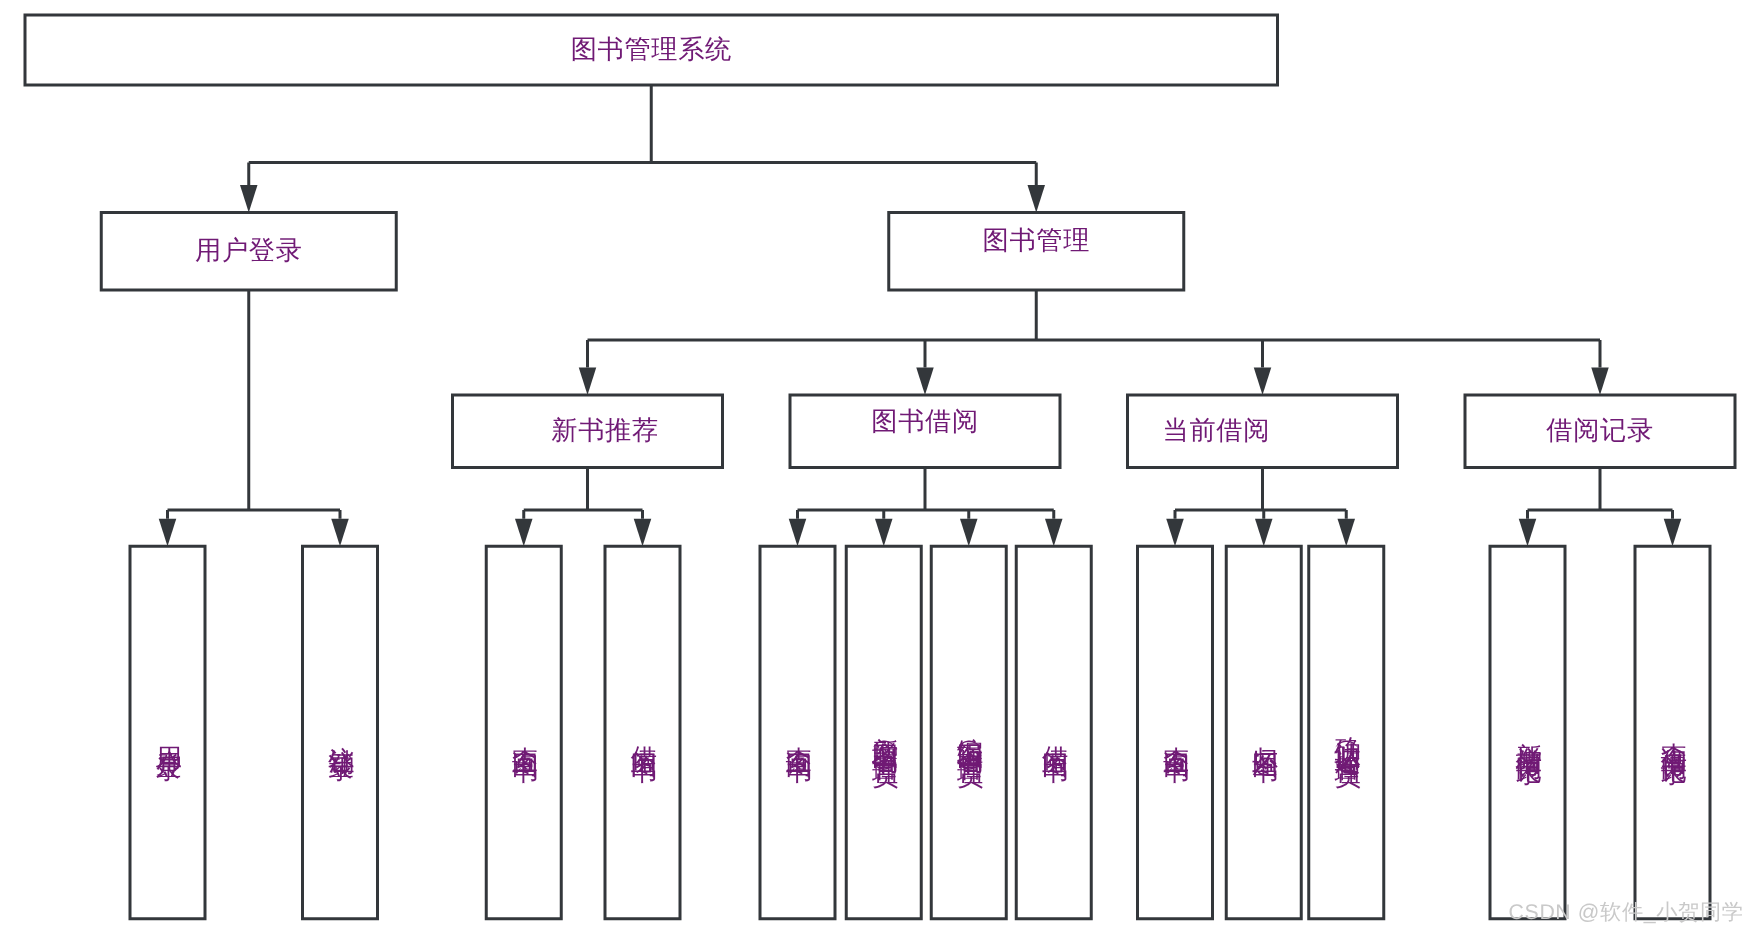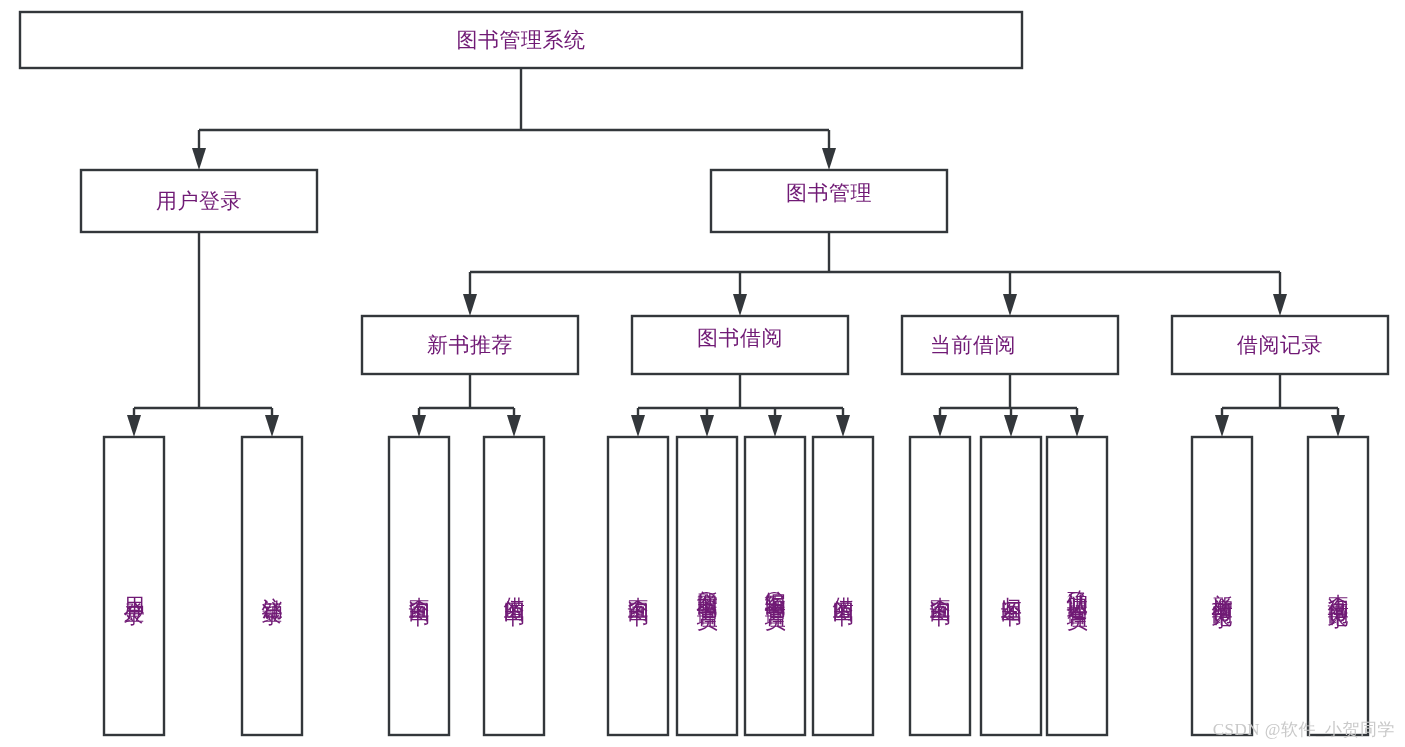--- a/index.html
+++ b/index.html
@@ -62,21 +62,21 @@
     letter-spacing: 3px;
     line-height: 1.25;
     white-space: nowrap;
   }
   .watermark {
     position: absolute;
     right: 10px;
     bottom: 6px;
     color: #c9c9c9;
     font-size: 17px;
-    font-family: Liberation Serif, serif;
+    font-family: Liberation Sans, sans-serif;
     letter-spacing: 0.5px;
     white-space: nowrap;
   }
 </style>
 </head>
 <body>
 
 <div id="diagram-root">
 
   <svg class="diagram-canvas" viewBox="0 0 1405 747">
@@ -155,21 +155,21 @@
         <path d="M 1215 415 L 1229 415 L 1222 437 Z" class="arrow-head"></path>
         <line x1="1338" y1="408" x2="1338" y2="415" class="connector"></line>
         <path d="M 1331 415 L 1345 415 L 1338 437 Z" class="arrow-head"></path>
       </g>
   </svg>
 
   <div id="labels-layer">
       <div class="node-label horizontal" style="left: 20px; top: 12px; width: 1002px; height: 56px;">图书管理系统</div>
       <div class="node-label horizontal" style="left: 81px; top: 170px; width: 236px; height: 62px;">用户登录</div>
       <div class="node-label horizontal" style="left: 711px; top: 162px; width: 236px; height: 62px;">图书管理</div>
-      <div class="node-label horizontal" style="left: 362px; top: 316px; width: 216px; height: 58px;">新书推荐</div>
+      <div class="node-label horizontal" style="left: 376px; top: 316px; width: 216px; height: 58px;">新书推荐</div>
       <div class="node-label horizontal" style="left: 632px; top: 316px; width: 216px; height: 44px;">图书借阅</div>
       <div class="node-label horizontal" style="left: 865px; top: 316px; width: 216px; height: 58px;">当前借阅</div>
       <div class="node-label horizontal" style="left: 1172px; top: 316px; width: 216px; height: 58px;">借阅记录</div>
       <div class="node-label vertical" style="left: 104px; top: 437px; width: 60px; height: 298px;">用户登录</div>
       <div class="node-label vertical" style="left: 242px; top: 437px; width: 60px; height: 298px;">注销登录</div>
       <div class="node-label vertical" style="left: 389px; top: 437px; width: 60px; height: 298px;">查询图书</div>
       <div class="node-label vertical" style="left: 484px; top: 437px; width: 60px; height: 298px;">借阅图书</div>
       <div class="node-label vertical" style="left: 608px; top: 437px; width: 60px; height: 298px;">查询图书</div>
       <div class="node-label vertical" style="left: 677px; top: 437px; width: 60px; height: 298px;">新增图书（管理员）</div>
       <div class="node-label vertical" style="left: 745px; top: 437px; width: 60px; height: 298px;">编辑图书（管理员）</div>

